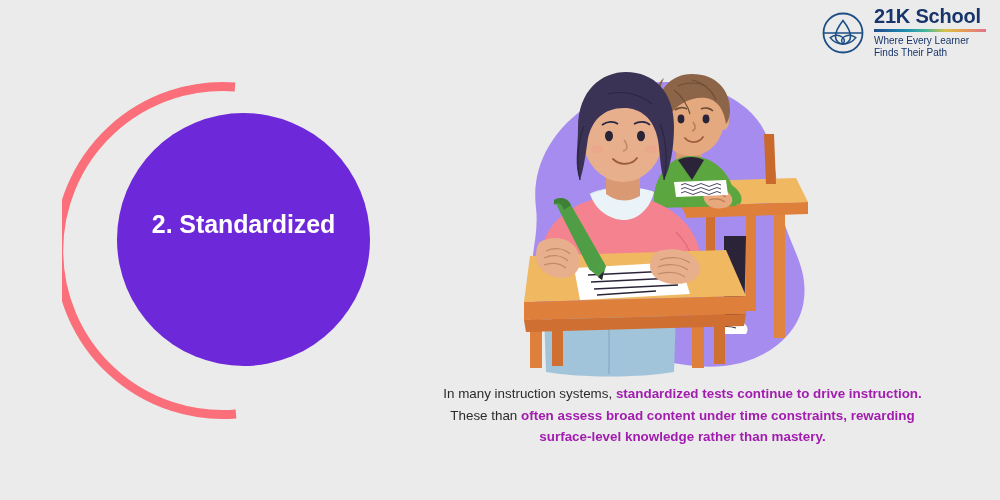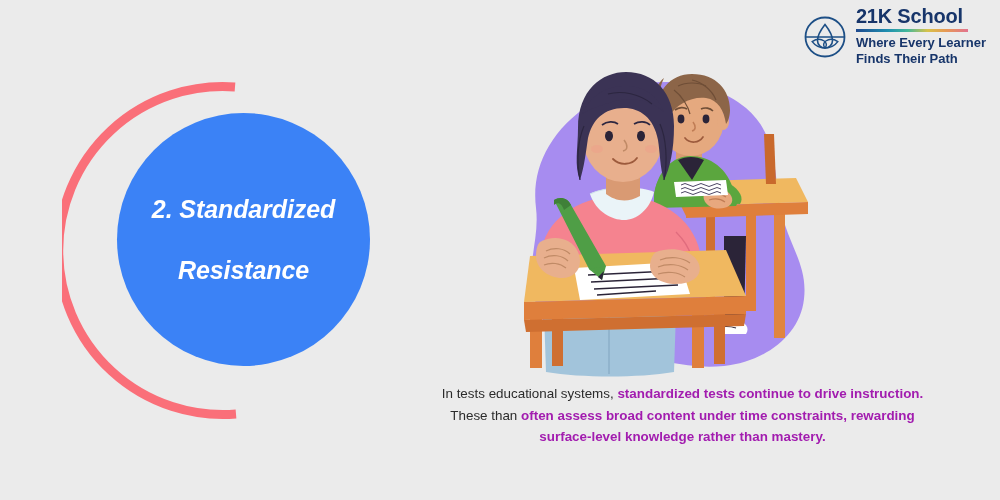--- a/index.html
+++ b/index.html
@@ -48,22 +48,22 @@
     letter-spacing: -0.2px;
     white-space: nowrap;
   }
   #brand-rule {
     width: 112px;
     height: 2.5px;
     margin: 2px 0 3px 0;
     background: linear-gradient(to right, #1f4a8f 0%, #1f8fb0 28%, #45b89a 46%, #d8c24a 64%, #e79a55 80%, #e2738f 100%);
   }
   #brand-tagline {
-    font-size: 13px;
-    font-weight: bold;
+    font-size: 10px;
+    font-weight: normal;
     color: #17356a;
     line-height: 1.25;
     white-space: nowrap;
   }
 
   
   #title-block {
     position: absolute;
     left: 62px;
     top: 78px;
@@ -77,25 +77,24 @@
     width: 310px;
     height: 345px;
   }
   #title-circle {
     position: absolute;
     left: 55px;
     top: 35px;
     width: 253px;
     height: 253px;
     border-radius: 50%;
-    background: #3b82f6;
+    background: #6d28d9;
     display: flex;
     align-items: center;
     justify-content: center;
-    font-style: italic;
   }
   #title-text {
     color: #ffffff;
     font-size: 25px;
     font-weight: bold;
     line-height: 1.21;
     text-align: center;
     padding: 0 16px;
     letter-spacing: -0.1px;
   }
@@ -152,21 +151,20 @@
   </div>
 
   <div id="title-block">
     <svg id="title-arc" viewBox="0 0 310 345">
       <path d="M173 9 A 164 164 0 1 0 174 336" fill="none" stroke="#fa6f79" stroke-width="9" stroke-linecap="butt"></path>
     </svg>
     <div id="title-circle">
       <div id="title-text">
         <span>2. Standardized</span><br>
         <br>
-        <span>Resistance</span>
       </div>
     </div>
   </div>
 
   <div id="illustration">
     <svg viewBox="0 0 350 340" width="350" height="340" aria-hidden="true">
 
       <g>
         <path d="M112 48 C160 16 230 20 268 52 C300 79 296 118 302 150
                  C310 190 330 208 326 243 C322 280 286 306 246 310
@@ -329,16 +327,16 @@
                  C182 228 172 220 172 210 C172 204 174 199 178 196 Z" fill="#e8af8d"></path>
         <path d="M182 204 C192 200 204 201 212 207" stroke="#c08a66" stroke-width="1.2" fill="none"></path>
         <path d="M180 211 C190 207 202 208 210 214" stroke="#c08a66" stroke-width="1.2" fill="none"></path>
         <path d="M180 218 C189 215 200 216 207 221" stroke="#c08a66" stroke-width="1.2" fill="none"></path>
       </g>
 
     </svg>
   </div>
 
   <div id="body-copy">
-    <span>In tests educational systems, </span><b>standardized tests continue to drive instruction.</b><span> These than </span><b>often assess broad content under time constraints, rewarding surface-level knowledge rather than mastery.</b>
+    <span>In many instruction systems, </span><b>standardized tests continue to drive instruction.</b><span> These than </span><b>often assess broad content under time constraints, rewarding surface-level knowledge rather than mastery.</b>
   </div>
 
 </div>
 
 </body></html>

